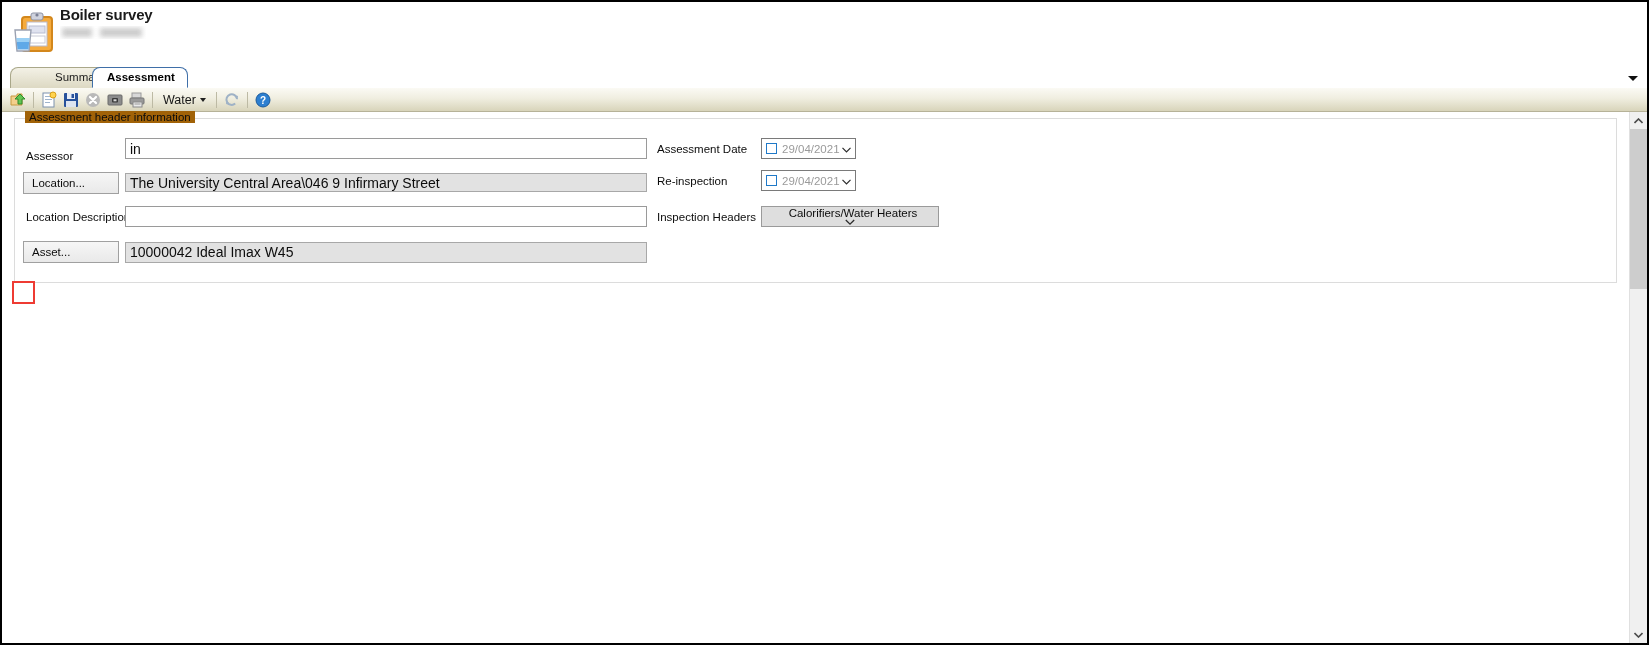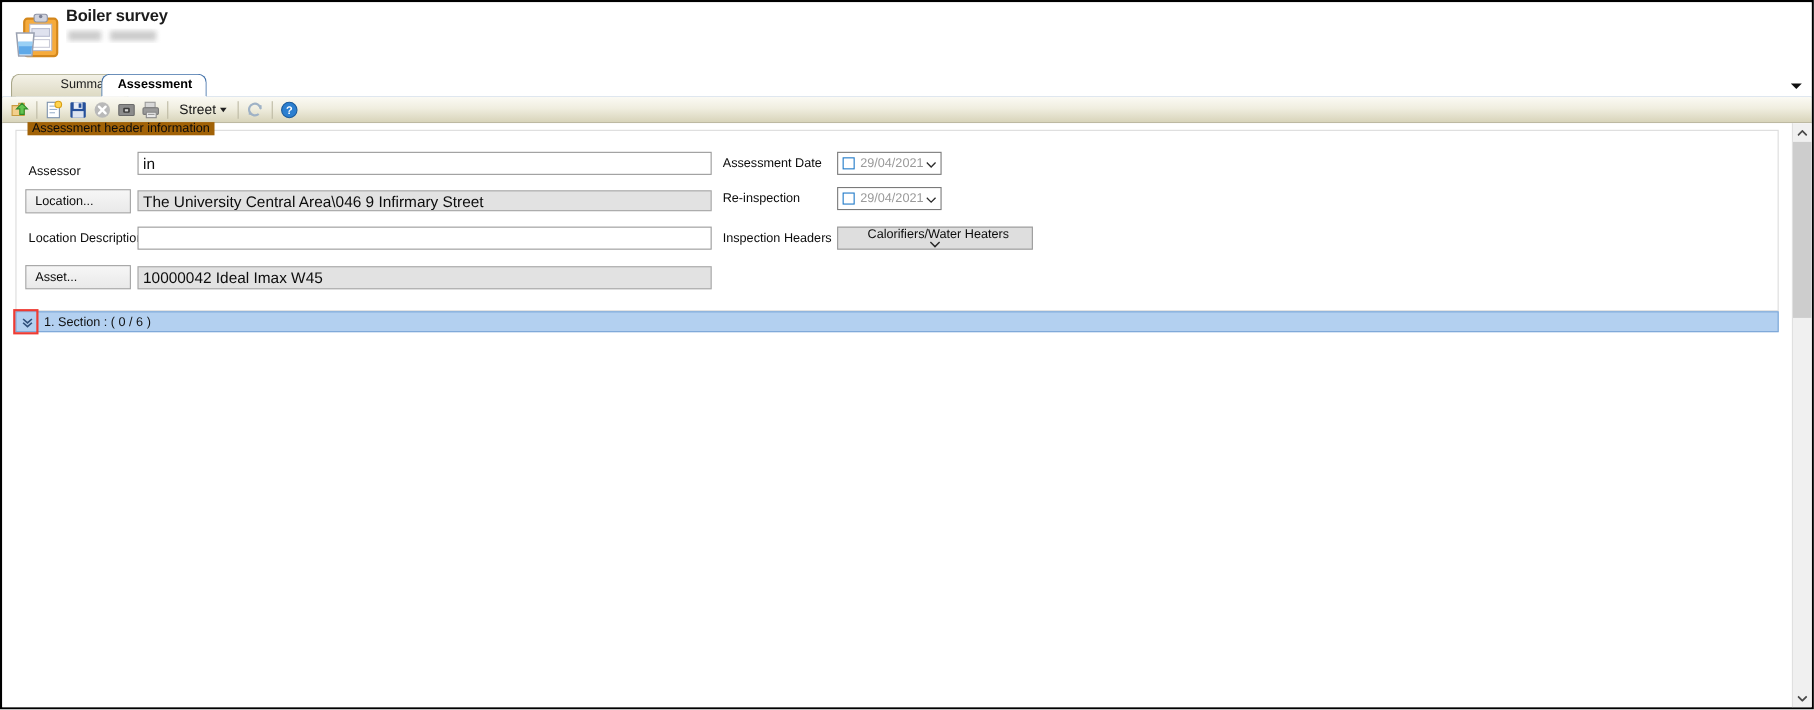--- a/index.html
+++ b/index.html
@@ -443,21 +443,21 @@
         <rect x="4" y="2" width="9" height="5" fill="#d8d8d8" stroke="#9a9a9a" stroke-width="1"></rect>
         <rect x="2" y="7" width="14" height="6" rx="1" fill="#9a9a9a" stroke="#777777" stroke-width="1"></rect>
         <rect x="5" y="11" width="9" height="5" fill="#e9e9e9" stroke="#8a8a8a" stroke-width="1"></rect>
         <rect x="6.5" y="12.5" width="6" height="1" fill="#9a9a9a"></rect>
       </svg>
     </div>
 
     <div class="tb-sep"></div>
 
     <div class="tb-text-btn">
-      <span>Street</span>
+      <span>Water</span>
       <span class="tb-caret"></span>
     </div>
 
     <div class="tb-sep"></div>
 
     <div class="tb-btn">
       <svg width="18" height="18" viewBox="0 0 18 18">
         <path d="M14 8 A5.3 5.3 0 1 0 12.2 12.6" fill="none" stroke="#9fb2c6" stroke-width="2"></path>
         <path d="M11 4 L15 5 L14.2 9 Z" fill="#9fb2c6"></path>
         <path d="M7 14 L3 13 L3.8 9 Z" fill="#9fb2c6"></path>
@@ -517,29 +517,20 @@
     <div class="field-label" style="left:655px; top:99px;">Inspection Headers</div>
     <div class="combo" style="left:759px; top:94px; width:178px;">
       <span class="ctext">Calorifiers/Water Heaters</span>
       <span class="cbtn">
         <svg width="10" height="7" viewBox="0 0 10 7">
             <path d="M0.8 1 L5 5.2 L9.2 1" fill="none" stroke="#2b2b2b" stroke-width="1.3"></path>
           </svg>
       </span>
     </div>
 
-    <div class="section-bar">
-      <div class="section-expand">
-        <svg width="12" height="12" viewBox="0 0 12 12">
-          <path d="M2 3 L6 6.6 L10 3" fill="none" stroke="#2f4f7a" stroke-width="1.5"></path>
-          <path d="M2 6.4 L6 10 L10 6.4" fill="none" stroke="#2f4f7a" stroke-width="1.5"></path>
-        </svg>
-      </div>
-      <div class="section-text">1. Section : ( 0 / 6 )</div>
-    </div>
     <div class="section-highlight"></div>
 
     <div class="vscroll">
       <div class="arrow">
         <svg width="9" height="6" viewBox="0 0 9 6">
             <path d="M0.5 5 L4.5 1 L8.5 5" fill="none" stroke="#4a4a4a" stroke-width="1.6"></path>
           </svg>
       </div>
       <div class="thumb"></div>
       <div class="arrow bottom">

